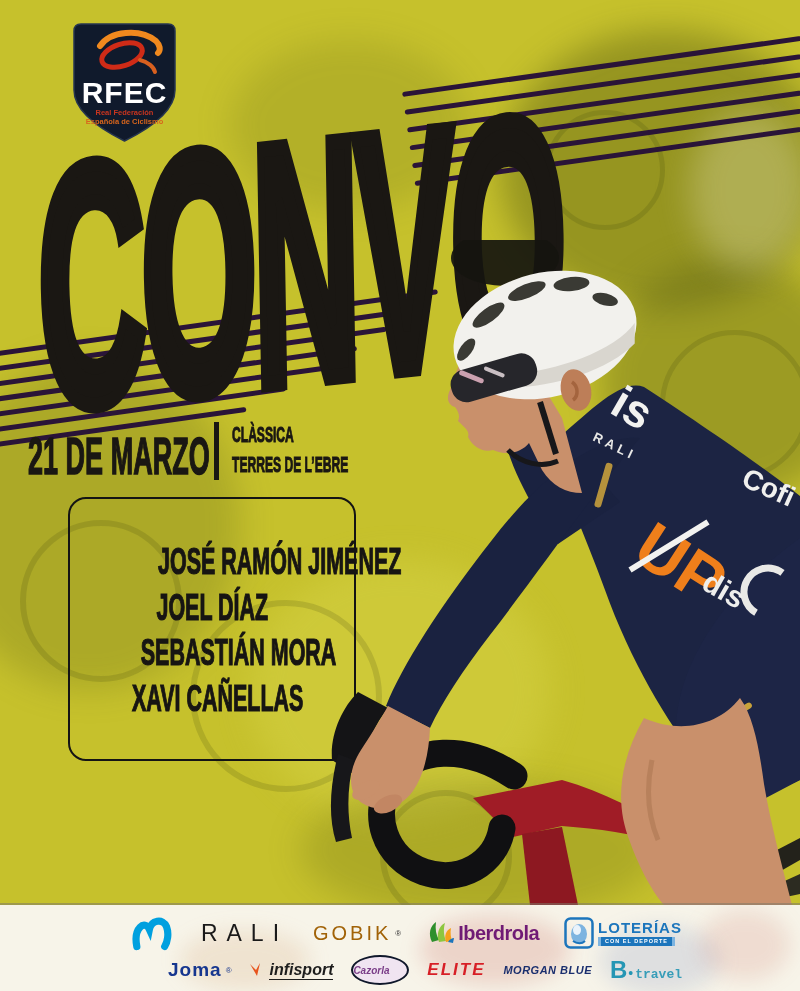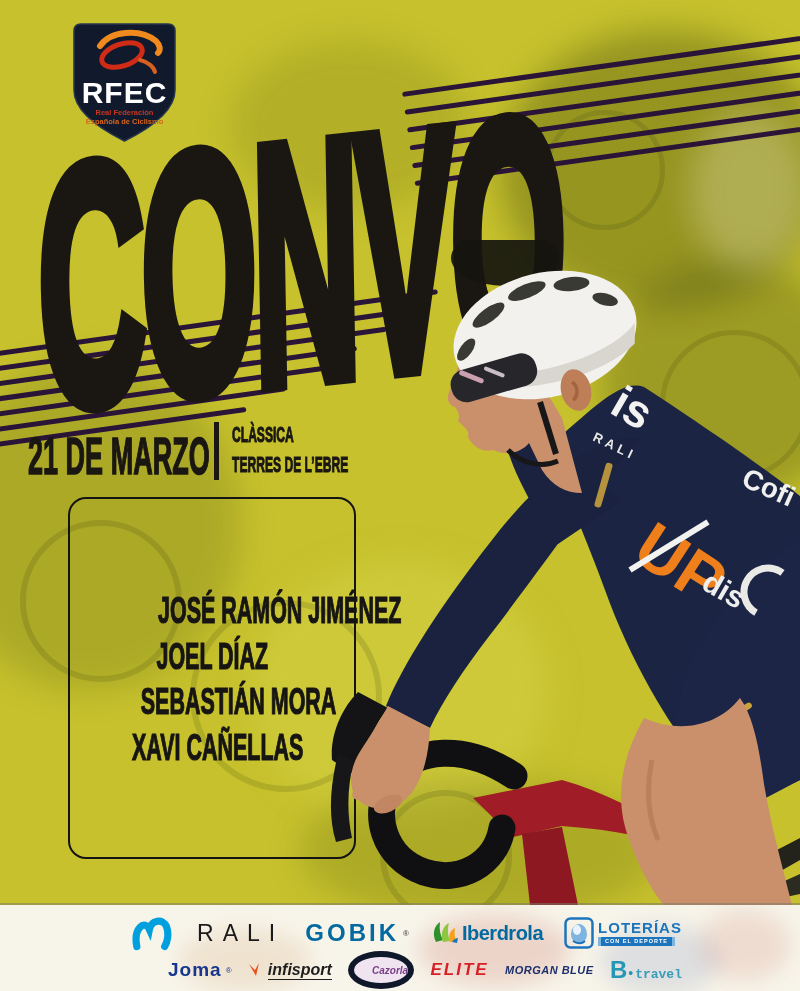--- a/index.html
+++ b/index.html
@@ -40,21 +40,21 @@
   }
   .date-row{position:absolute;left:28px;top:420px;z-index:4;color:#1a1713;}
   .date-text{position:absolute;left:0;top:6px;font-size:52px;font-weight:bold;
     -webkit-text-stroke:1.5px #1a1713;transform:scaleX(.52);transform-origin:0 50%;white-space:nowrap;}
   .date-divider{position:absolute;left:186px;top:2px;width:5px;height:58px;background:#1a1713;}
   .event-name{position:absolute;left:204px;top:0;font-size:22px;font-weight:bold;line-height:30px;
     -webkit-text-stroke:1px #1a1713;}
   .event-name div{transform:scaleX(.55);transform-origin:0 50%;white-space:nowrap;}
   
   .riders-box{
-    position:absolute;left:68px;top:497px;width:288px;height:362px;z-index:4;
+    position:absolute;left:68px;top:497px;width:288px;height:264px;z-index:4;
     border:2.5px solid #141414;border-radius:18px;box-sizing:border-box;
     display:flex;flex-direction:column;justify-content:center;align-items:center;
     padding-top:2px;
   }
   .rider-line{height:45.5px;line-height:45.5px;text-align:center;width:100%;}
   .rider-line span{
     display:inline-block;font-size:37px;font-weight:bold;color:#171513;
     -webkit-text-stroke:1.2px #171513;transform:scaleX(.58);transform-origin:50% 50%;
     white-space:nowrap;
   }
@@ -68,31 +68,31 @@
   .band .g{position:absolute;border-radius:50%;filter:blur(10px);}
   .g1{left:420px;top:10px;width:150px;height:70px;background:rgba(196,84,76,.20);}
   .g2{left:600px;top:20px;width:120px;height:70px;background:rgba(96,116,180,.16);}
   .g3{left:180px;top:25px;width:130px;height:60px;background:rgba(205,150,95,.18);}
   .g4{left:700px;top:5px;width:90px;height:70px;background:rgba(196,84,76,.15);}
   .row{position:absolute;display:flex;justify-content:space-between;align-items:center;}
   .row1{left:130px;right:118px;top:10px;height:36px;}
   .row2{left:168px;right:118px;top:52px;height:26px;}
   .logo{display:flex;align-items:center;gap:4px;}
   .rali-text{font-size:23px;color:#1a1a1a;letter-spacing:9px;font-weight:normal;}
-  .gobik-text{font-size:24px;color:#0369a1;letter-spacing:3px;font-weight:bold;}
+  .gobik-text{font-size:20px;color:#a16207;letter-spacing:3px;font-weight:normal;}
   .sup{font-size:8px;vertical-align:top;color:#333;}
-  .iberdrola-text{font-size:20px;color:#0369a1;font-weight:bold;letter-spacing:-.5px;}
+  .iberdrola-text{font-size:20px;color:#701a75;font-weight:bold;letter-spacing:-.5px;}
   .loterias-stack{display:flex;flex-direction:column;align-items:flex-start;line-height:1;}
   .loterias-text{font-size:15px;color:#1c75bc;font-weight:bold;letter-spacing:1px;}
   .loterias-banner{margin-top:2px;background:#1c75bc;color:#fff;font-size:5.5px;font-weight:bold;
     letter-spacing:1px;padding:1.5px 4px;border-left:3px solid #7db4e0;border-right:3px solid #7db4e0;}
   .joma-text{font-size:19px;color:#16368f;font-weight:bold;letter-spacing:1px;}
   .infisport-text{font-size:16px;color:#1d1d1d;font-weight:bold;font-style:italic;border-bottom:1.5px solid #1d1d1d;}
-  .cazorla{width:54px;height:26px;border-radius:50%;background:#f0e4f1;border:6px solid #0f172a;
-    display:flex;align-items:center;justify-content:flex-end;}
+  .cazorla{width:54px;height:26px;border-radius:50%;background:#f0e4f1;border:2px solid #0f172a;
+    display:flex;align-items:center;justify-content:flex-start;}
   .cazorla span{font-size:10px;font-weight:bold;color:#7a3d88;font-style:italic;}
   .elite-text{font-size:17px;color:#d71f26;font-weight:bold;font-style:italic;letter-spacing:2px;}
   .morgan-text{font-size:11px;color:#1b2f6e;font-weight:bold;font-style:italic;letter-spacing:.5px;}
   .btravel{display:flex;align-items:baseline;color:#2596b4;}
   .btravel .bb{font-size:24px;font-weight:bold;}
   .btravel .dot{font-size:14px;vertical-align:top;margin-left:1px;}
   .btravel .tr{font-size:13px;margin-left:2px;font-weight:bold;opacity:.9;font-family:Liberation Mono, monospace;}
 </style>
 </head>
 <body>

